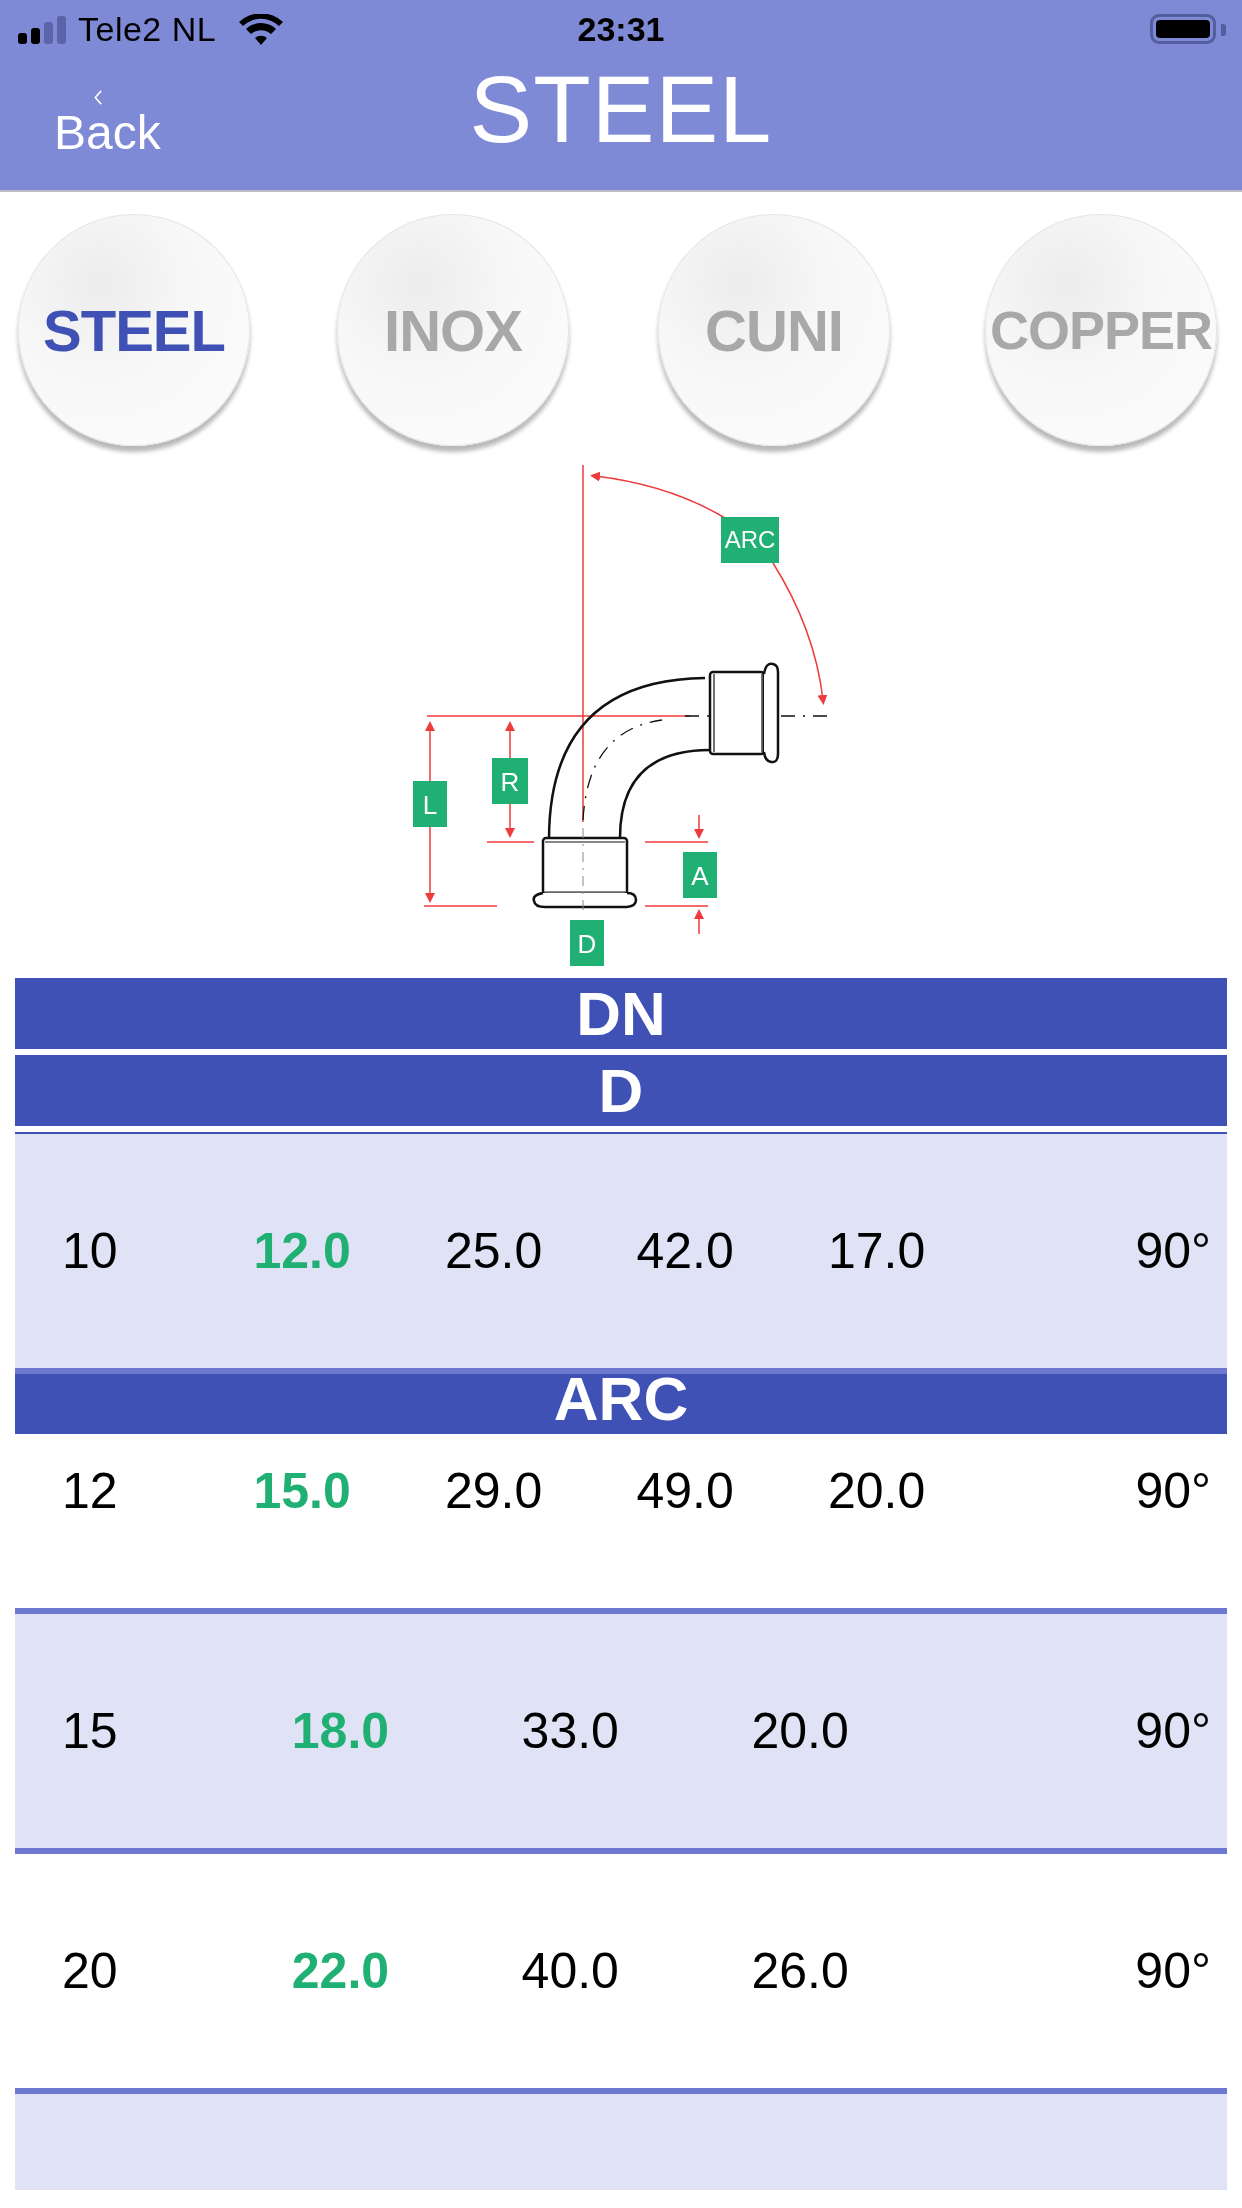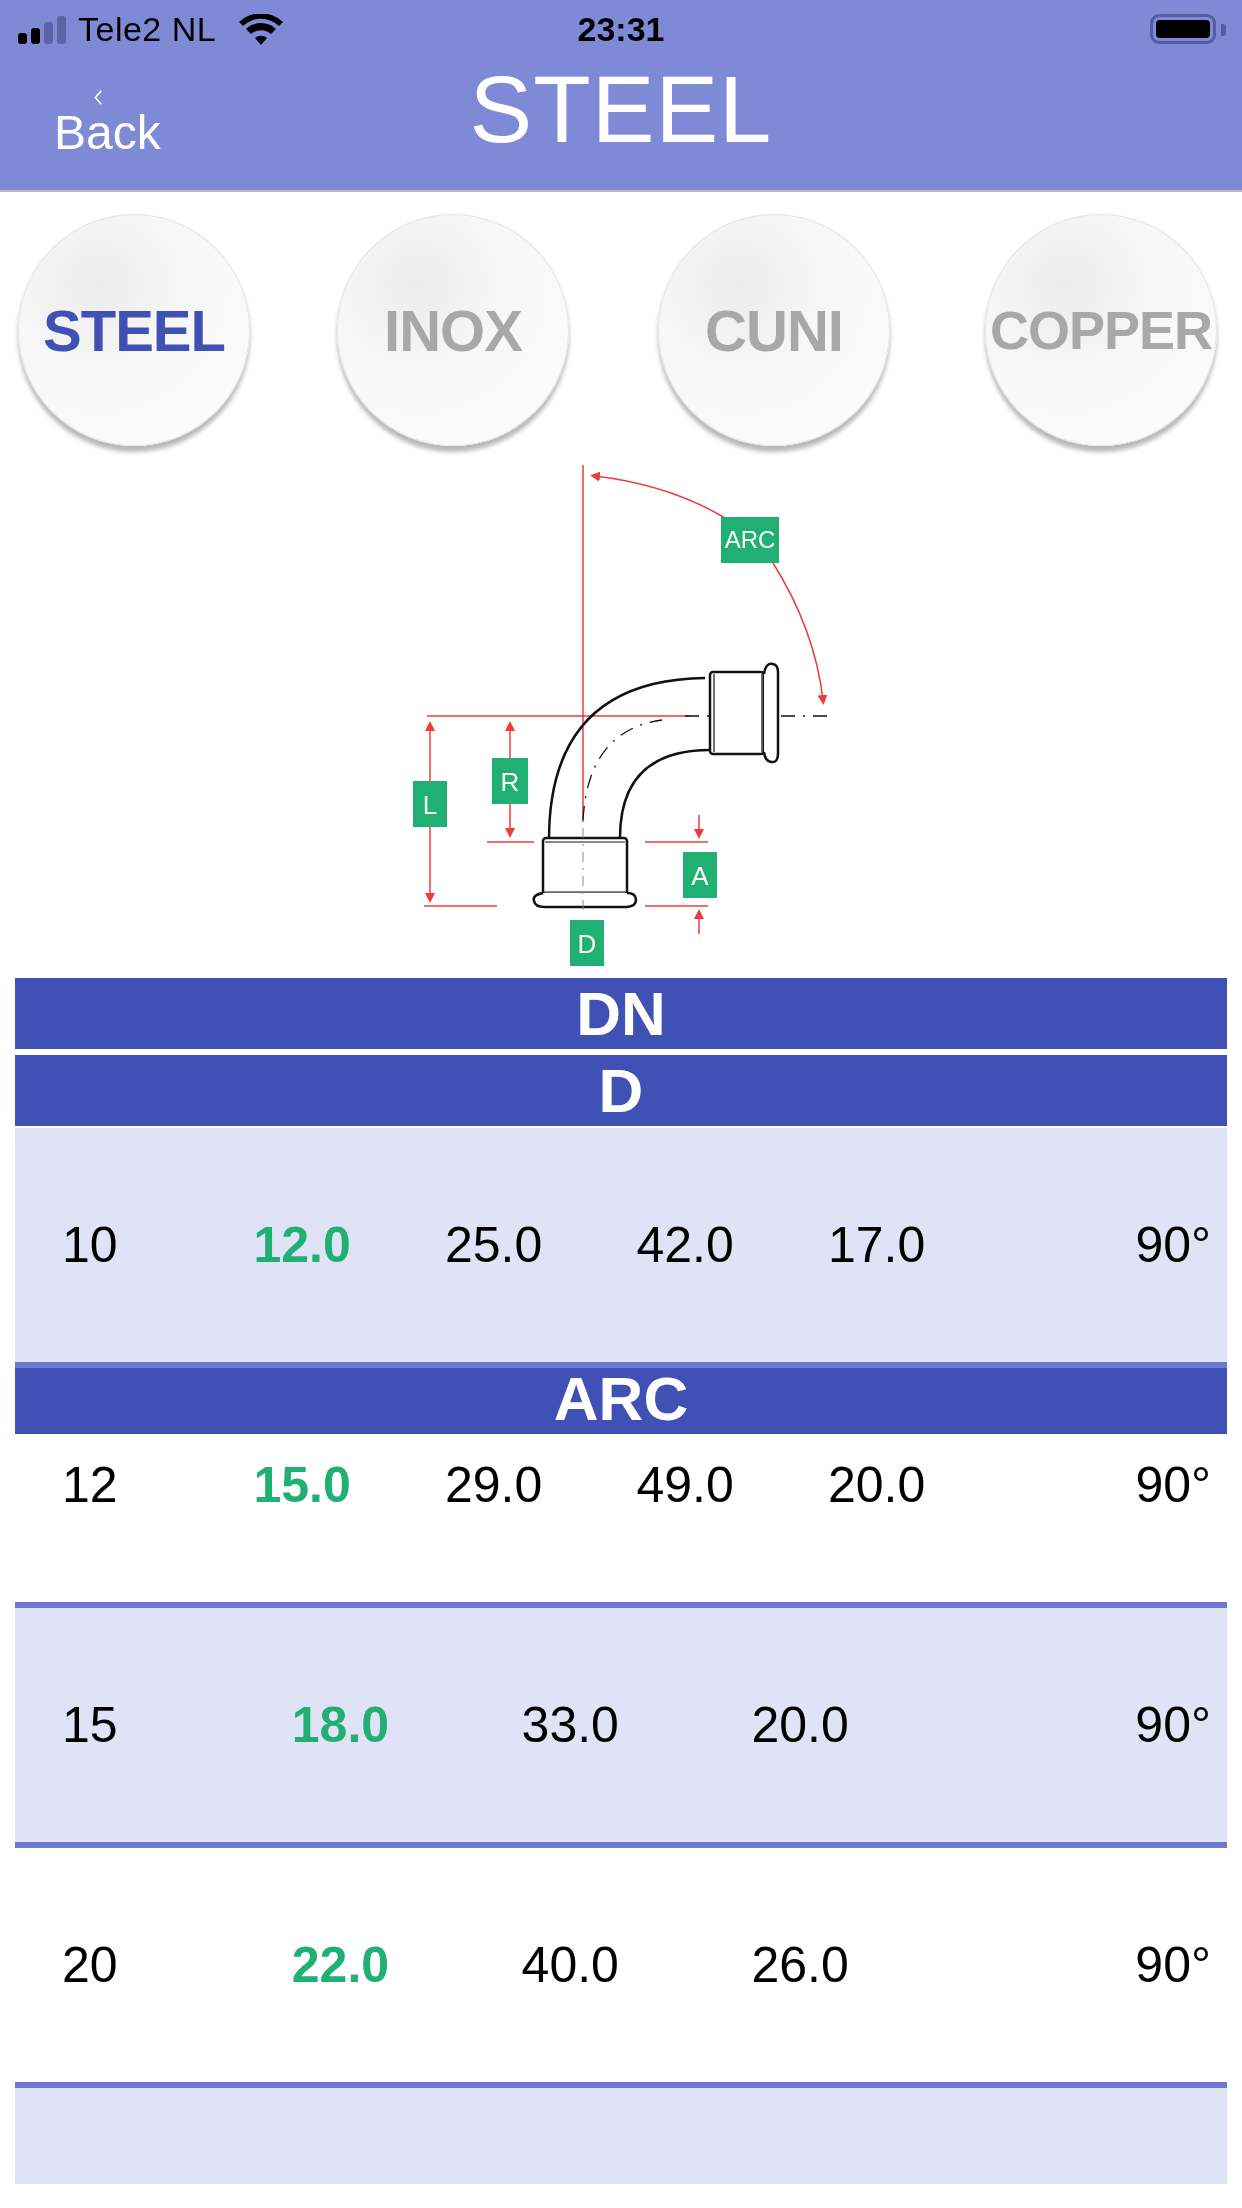--- a/index.html
+++ b/index.html
@@ -33,21 +33,21 @@
   .mat-label { font-weight: bold; font-size: 58px; color: #a8a8a8; letter-spacing: -1px; }
   .mat.active .mat-label { color: #3f51b5; }
 
   
   .diagram { position: absolute; left: 380px; top: 450px; width: 480px; height: 520px; }
 
   
   .table { position: absolute; left: 15px; top: 978px; width: 1212px; }
   .thead { display: flex; height: 150px; gap: 6px; flex-direction: column; }
   .th { flex: 1; background: #3f51b5; color: #fff; font-weight: bold; font-size: 62px; display: flex; align-items: center; justify-content: center; }
-  .rows { }
+  .rows { margin-top: 6px; }
   .row { height: 240px; position: relative; display: flex; align-items: center; }
   .row.alt { background: #e0e2f5; }
   .row .sep { position: absolute; left: 0; bottom: 0; width: 100%; height: 6px; background: #6e78d0; }
   .td { flex: 1; font-size: 50px; color: #000; text-align: left; padding-bottom: 6px; }
   .td.green { color: #21b074; font-weight: bold; }
   .td.c0 { text-align: left; padding-left: 47px; }
   .td.c5 { text-align: right; padding-right: 16px; }
   .row.partial { height: 96px; }
 </style>
 </head>

